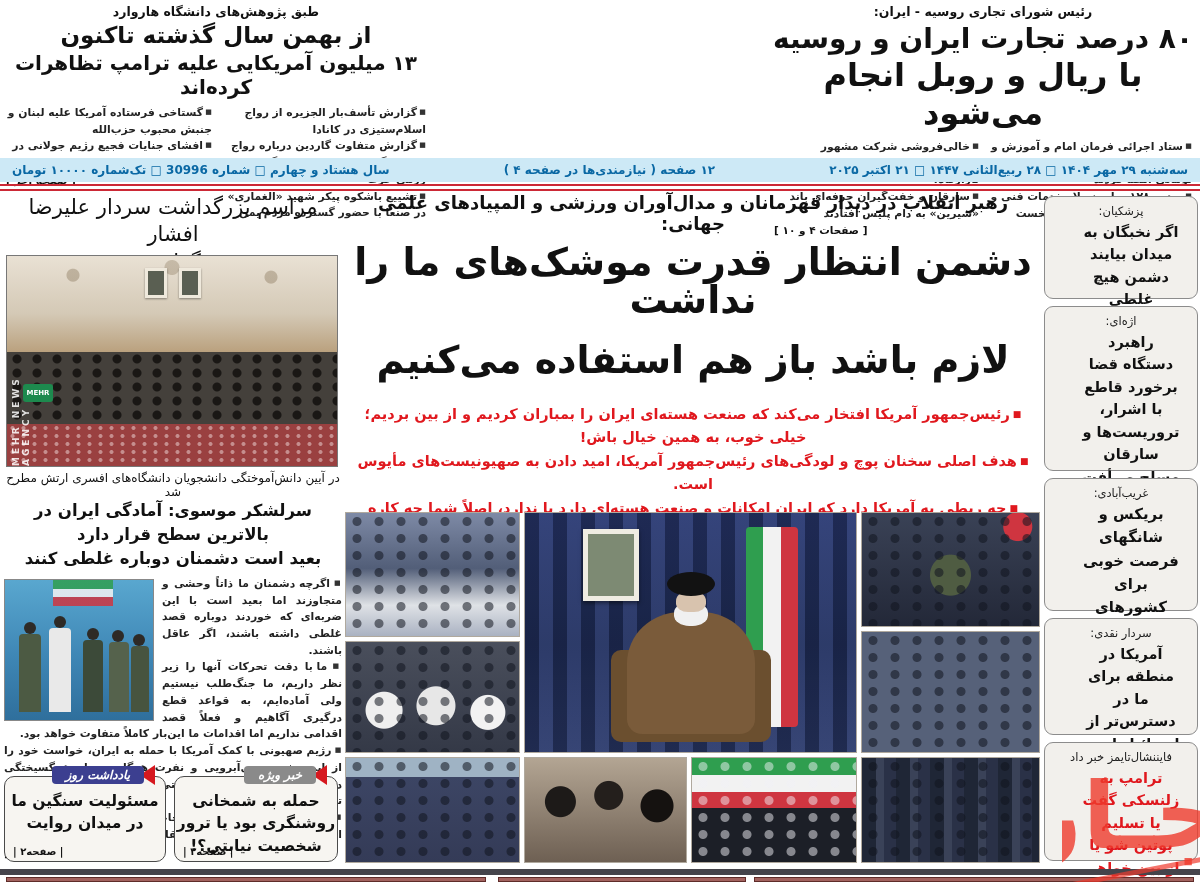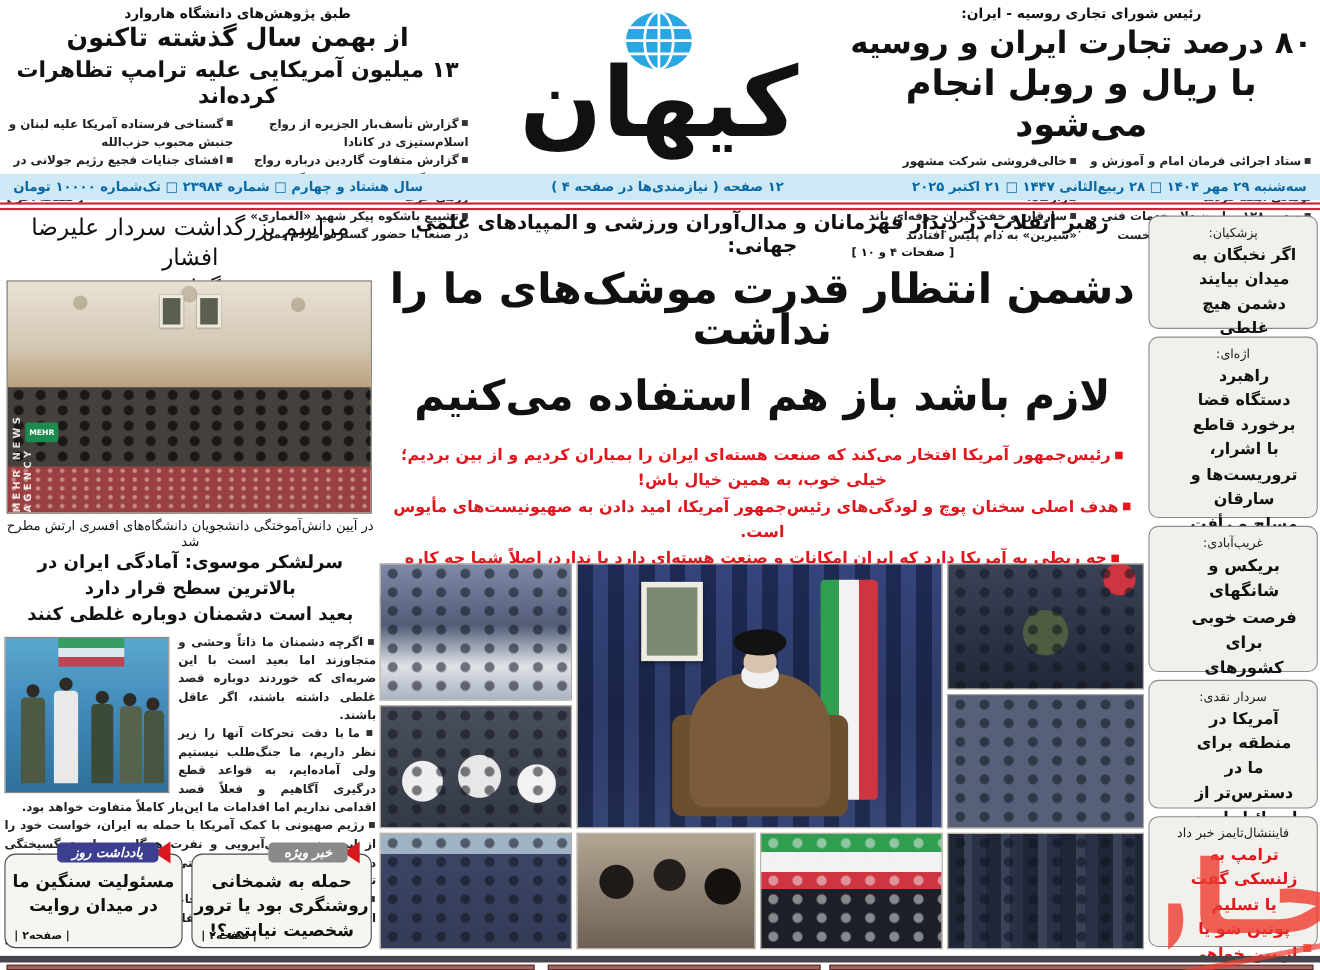--- a/index.html
+++ b/index.html
@@ -201,31 +201,20 @@
         <p class="bullet">تشییع باشکوه پیکر شهید «الغماری» در صنعا با حضور گسترده مردم یمن</p>
       </div>
       <div class="col">
         <p class="bullet">گستاخی فرستاده آمریکا علیه لبنان و جنبش محبوب حزب‌الله</p>
         <p class="bullet">افشای جنایات فجیع رژیم جولانی در روستاهای علوی‌نشین سوریه</p>
         <span class="pageref-inline">[ صفحه آخر ]</span>
       </div>
     </div>
   </div>
 
-  <div class="logo">
-    <svg class="globe" width="62" height="62" viewBox="0 0 62 62">
-      <ellipse cx="31" cy="31" rx="30" ry="26" fill="#2aa7e0"></ellipse>
-      <ellipse cx="31" cy="31" rx="13" ry="26" fill="none" stroke="#fff" stroke-width="2.5"></ellipse>
-      <line x1="1" y1="31" x2="61" y2="31" stroke="#fff" stroke-width="2.5"></line>
-      <line x1="4" y1="19" x2="58" y2="19" stroke="#fff" stroke-width="2.5"></line>
-      <line x1="4" y1="43" x2="58" y2="43" stroke="#fff" stroke-width="2.5"></line>
-      <line x1="31" y1="5" x2="31" y2="57" stroke="#fff" stroke-width="2.5"></line>
-    </svg>
-    <div class="logo-text">کیهان</div>
-  </div>
 
   <div class="hdr-block hdr-right">
     <div class="hdr-kicker">رئیس شورای تجاری روسیه - ایران:</div>
     <div class="hl1">۸۰ درصد تجارت ایران و روسیه</div>
     <div class="hl2">با ریال و روبل انجام می‌شود</div>
     <div class="hdr-bullets">
       <div class="col">
         <p class="bullet">ستاد اجرائی فرمان امام و آموزش و پرورش تفاهم‌نامه ۲ هزار میلیارد تومانی امضا کردند</p>
         <p class="bullet">صدور ۱۲۸ میلیون دلار خدمات فنی و مهندسی به عراق در ۶ ماه نخست امسال</p>
       </div>
@@ -233,21 +222,21 @@
         <p class="bullet">خالی‌فروشی شرکت مشهور واردکننده نهاده دامی از طریق سامانه بازارگاه!</p>
         <p class="bullet">سارقان و خفت‌گیران حرفه‌ای باند «شیرین» به دام پلیس افتادند</p>
         <span class="pageref-inline">[ صفحات ۴ و ۱۰ ]</span>
       </div>
     </div>
   </div>
 
   <div class="dateband">
     <span>سه‌شنبه ۲۹ مهر ۱۴۰۴ □ ۲۸ ربیع‌الثانی ۱۴۴۷ □ ۲۱ اکتبر ۲۰۲۵</span>
     <span>۱۲ صفحه ( نیازمندی‌ها در صفحه ۴ )</span>
-    <span>سال هشتاد و چهارم □ شماره ۲۳۹۸۴ □ تک‌شماره ۱۰۰۰۰ تومان</span>
+    <span>سال هشتاد و چهارم □ شماره 30996 □ تک‌شماره ۱۰۰۰۰ تومان</span>
   </div>
   <div class="rules"></div>
 
   <div class="lead">
     <div class="kicker">رهبر انقلاب در دیدار قهرمانان و مدال‌آوران ورزشی و المپیادهای علمی جهانی:</div>
     <div class="hl hl1">دشمن انتظار قدرت موشک‌های ما را نداشت</div>
     <div class="hl hl2">لازم باشد باز هم استفاده می‌کنیم</div>
     <p class="rb">رئیس‌جمهور آمریکا افتخار می‌کند که صنعت هسته‌ای ایران را بمباران کردیم و از بین بردیم؛</p>
     <p class="rb-cont">خیلی خوب، به همین خیال باش!</p>
     <p class="rb">هدف اصلی سخنان پوچ و لودگی‌های رئیس‌جمهور آمریکا، امید دادن به صهیونیست‌های مأیوس است.</p>

